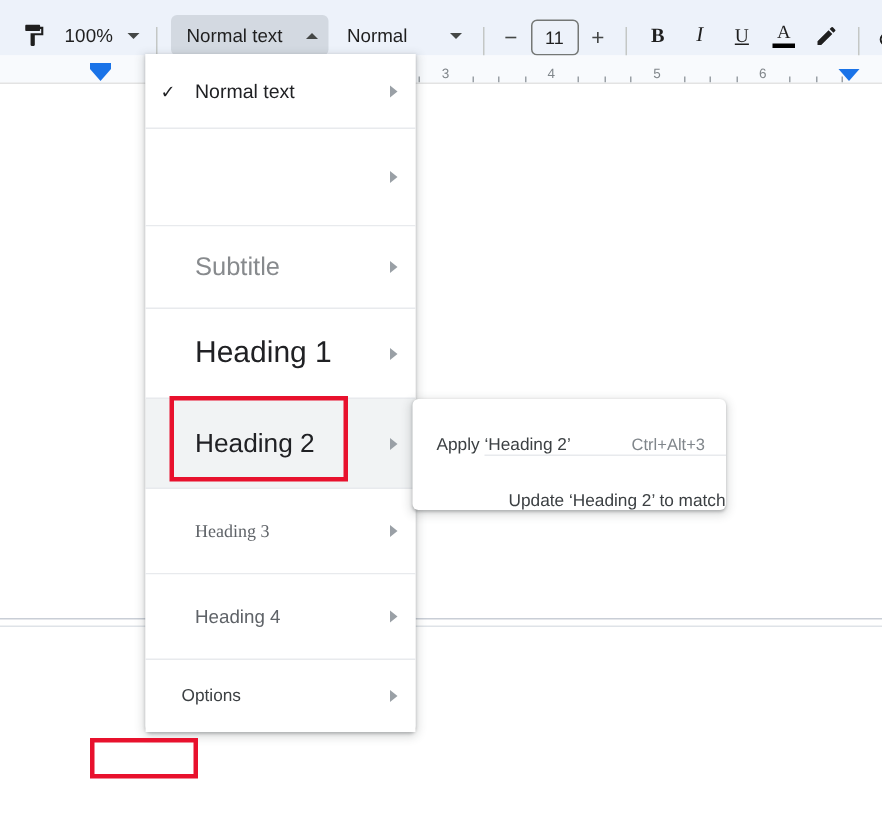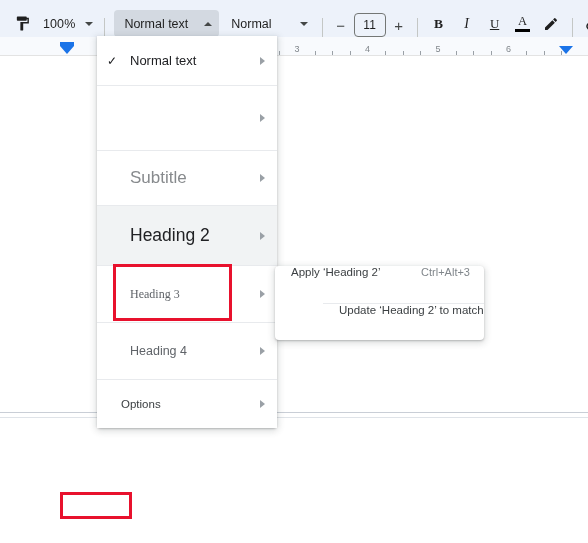--- a/index.html
+++ b/index.html
@@ -248,21 +248,21 @@
     top: 266px;
     width: 209px;
     background: #ffffff;
     box-shadow: 0 2px 6px 2px rgba(60,64,67,.15), 0 1px 2px 0 rgba(60,64,67,.30);
     border-radius: 4px;
     box-sizing: border-box;
   }
   .sub-item {
     height: 37px;
     display: flex;
-    align-items: flex-start;
+    align-items: flex-end;
     padding: 0 14px 0 16px;
     font-size: 11.5px;
     color: #3c4043;
     box-sizing: border-box;
     white-space: nowrap;
   }
   .sub-item + .sub-item { border-top: 1px solid #e8eaed; margin-left: 48px; }
   .sub-shortcut {
     margin-left: auto;
     color: #80868b;
@@ -383,20 +383,24 @@
         <span>Normal text</span>
         <span class="mi-arrow"></span>
       </div>
       <div class="menu-item mi-title">
         <span class="mi-arrow"></span>
       </div>
       <div class="menu-item mi-subtitle">
         <span>Subtitle</span>
         <span class="mi-arrow"></span>
       </div>
+      <div class="menu-item mi-h1">
+        <span>Heading 1</span>
+        <span class="mi-arrow"></span>
+      </div>
       <div class="menu-item mi-h2 selected">
         <span>Heading 2</span>
         <span class="mi-arrow"></span>
       </div>
       <div class="menu-item mi-h3">
         <span>Heading 3</span>
         <span class="mi-arrow"></span>
       </div>
       <div class="menu-item mi-h4">
         <span>Heading 4</span>

